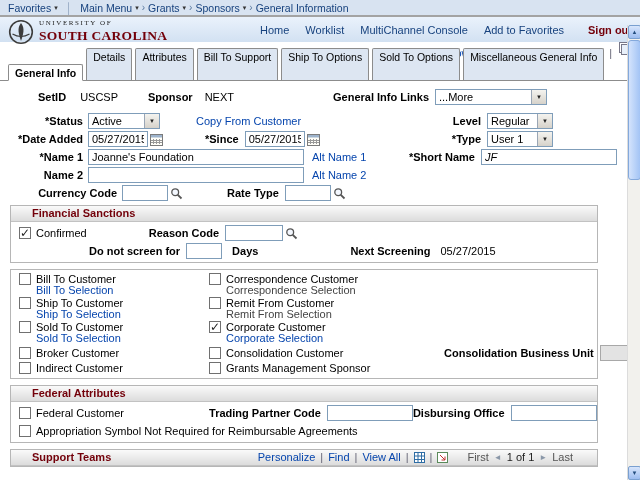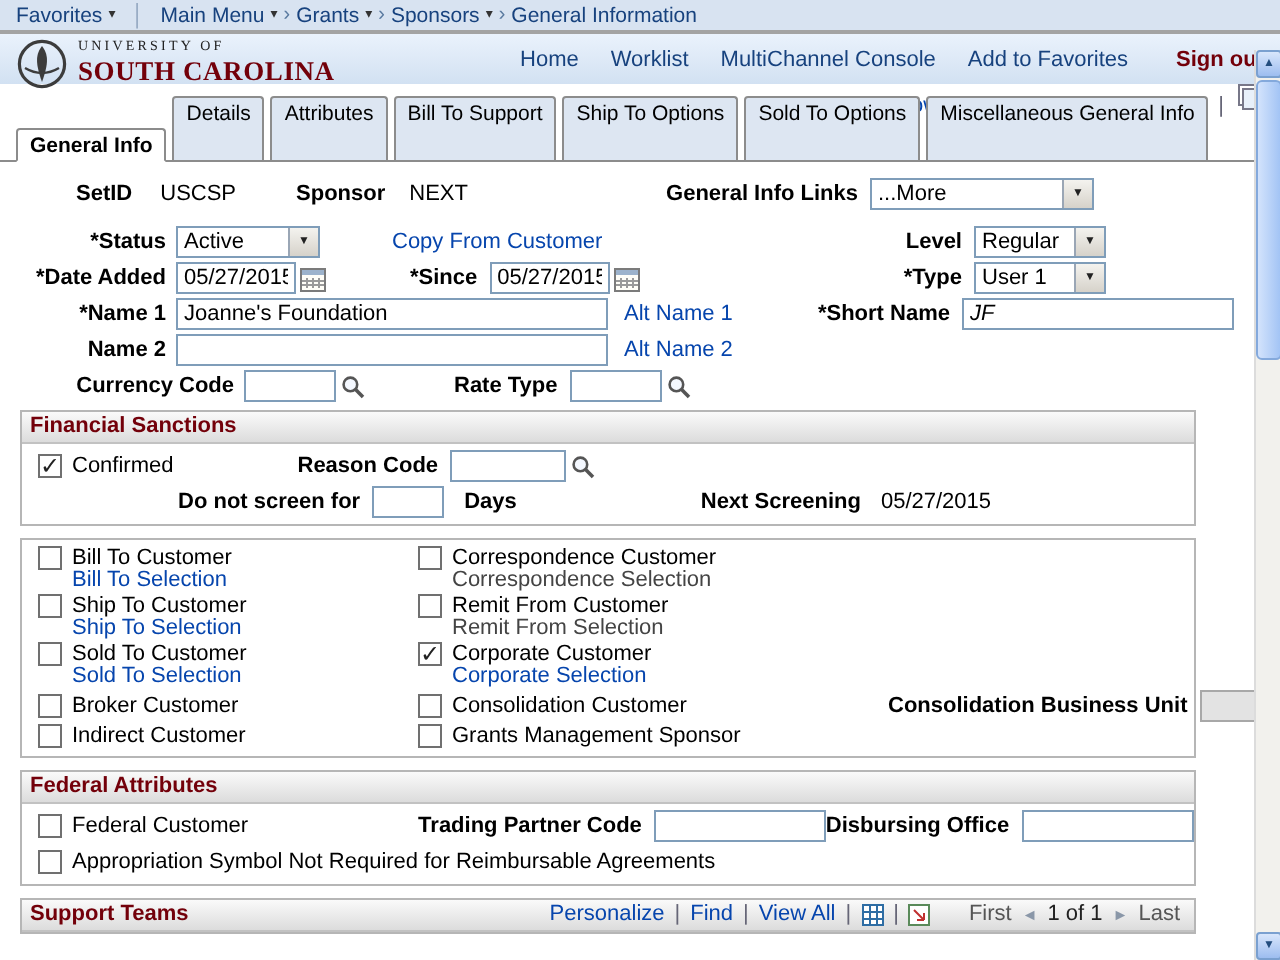--- a/index.html
+++ b/index.html
@@ -42,21 +42,21 @@
 .tb.dis{background:#e3e3e3;border-color:#a8a8a8}
 .dd{display:inline-flex;align-items:stretch;height:16px;border:1px solid #7f9db9;background:#fff}
 .dd-val{flex:1;padding:0 3px;white-space:nowrap;overflow:hidden;line-height:14px}
 .dd-btn{width:15px;background:linear-gradient(#f4f3ef,#d6d2ca);border-left:1px solid #9aa6b5;display:flex;align-items:center;justify-content:center;font-size:6px;color:#222}
 .iconbtn{display:inline-flex;align-items:center;margin-left:2px}
 .cb{width:12px;height:12px;flex:none;border:1px solid #707070;background:#fff;position:relative;display:inline-block}
 .cb.checked::after{content:"✓";position:absolute;left:0;top:-2px;font-size:12px;font-weight:bold;color:#222}
 .cblbl{margin-left:5px;white-space:nowrap}
 
 .gbox{border:1px solid #b6b6b6;margin:4px 19px 6px 0;background:#fff}
-.gbox-hdr{height:16px;background:linear-gradient(#fafafa,#dcdcdc);border-bottom:1px solid #c2c2c2;color:#73000a;font-weight:bold;padding:0 4px;line-height:15px}
+.gbox-hdr{height:16px;background:linear-gradient(#fafafa,#dcdcdc);border-bottom:1px solid #c2c2c2;color:#73000a;font-weight:bold;padding:0 21px;line-height:15px}
 .gbox-body{padding:3px 8px}
 
 .role-row{display:flex;align-items:center;margin-bottom:1px}
 .role-cell{display:flex;flex-direction:column}
 .role-left{width:190px;flex:none}
 .role-right{width:235px;flex:none}
 .role-extra{flex:1;display:flex;align-items:center;justify-content:flex-end;margin-right:2px;height:16px}
 .role-line{display:flex;align-items:center;height:12px}
 .role-sub{margin-left:17px;height:11px;line-height:11px}
 .sub-dis{color:#444}

